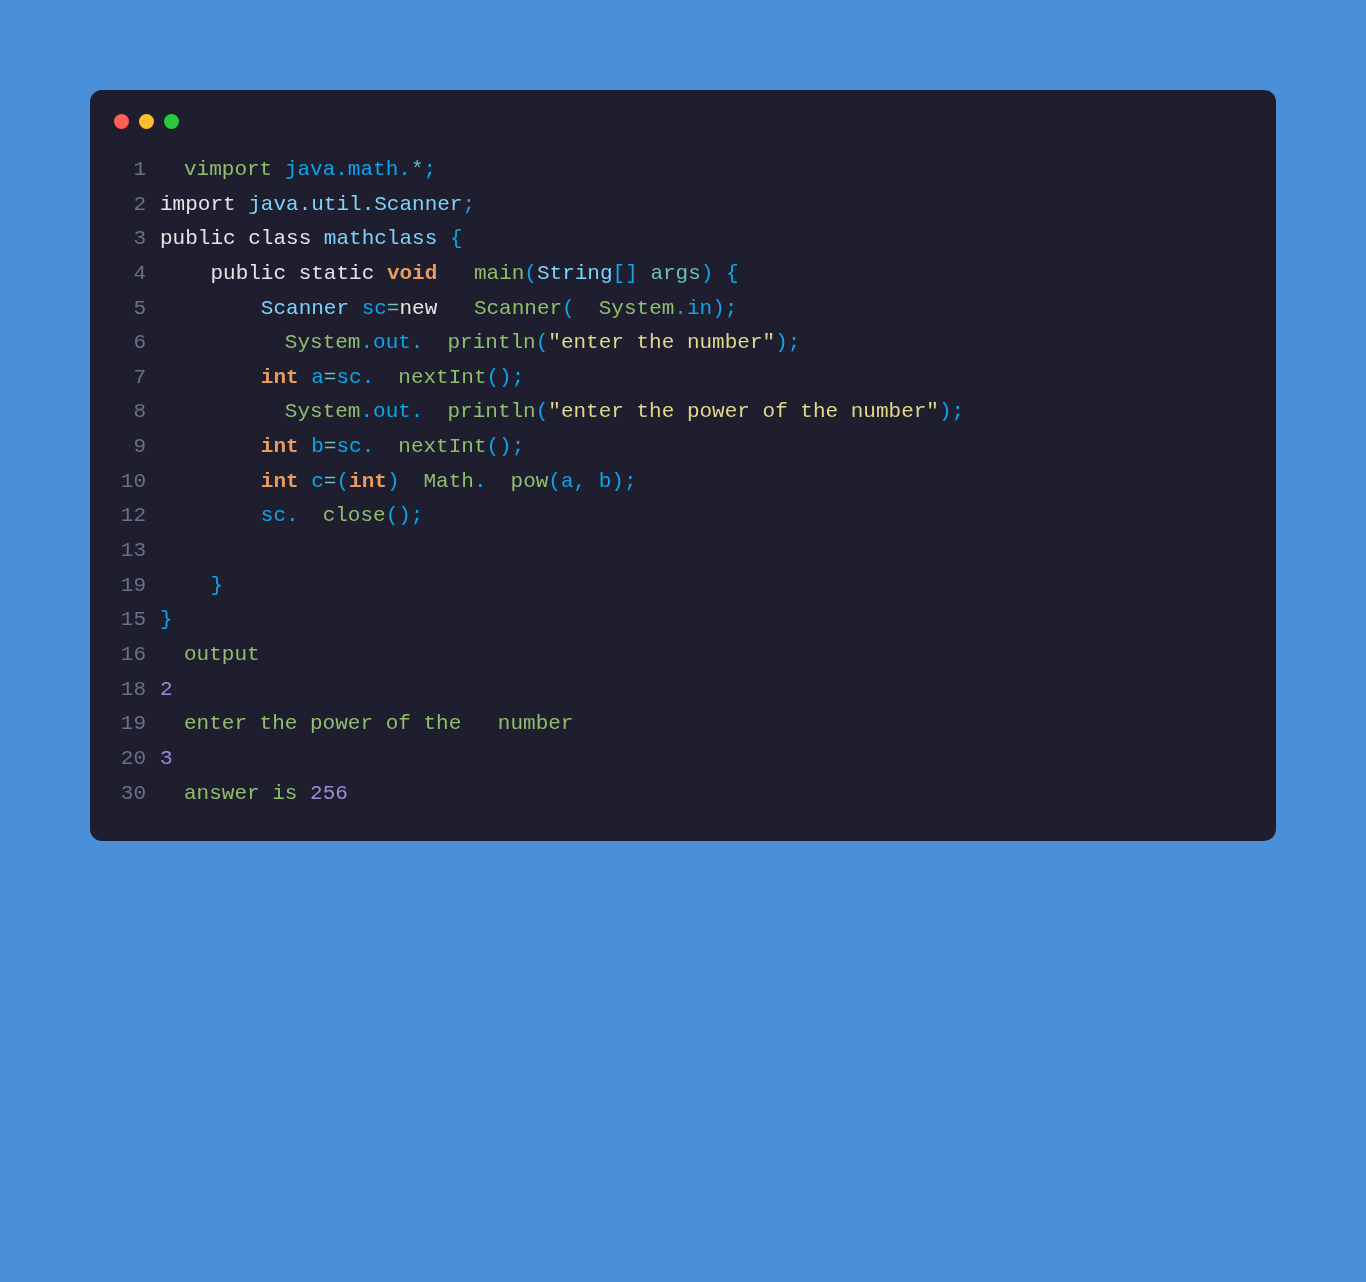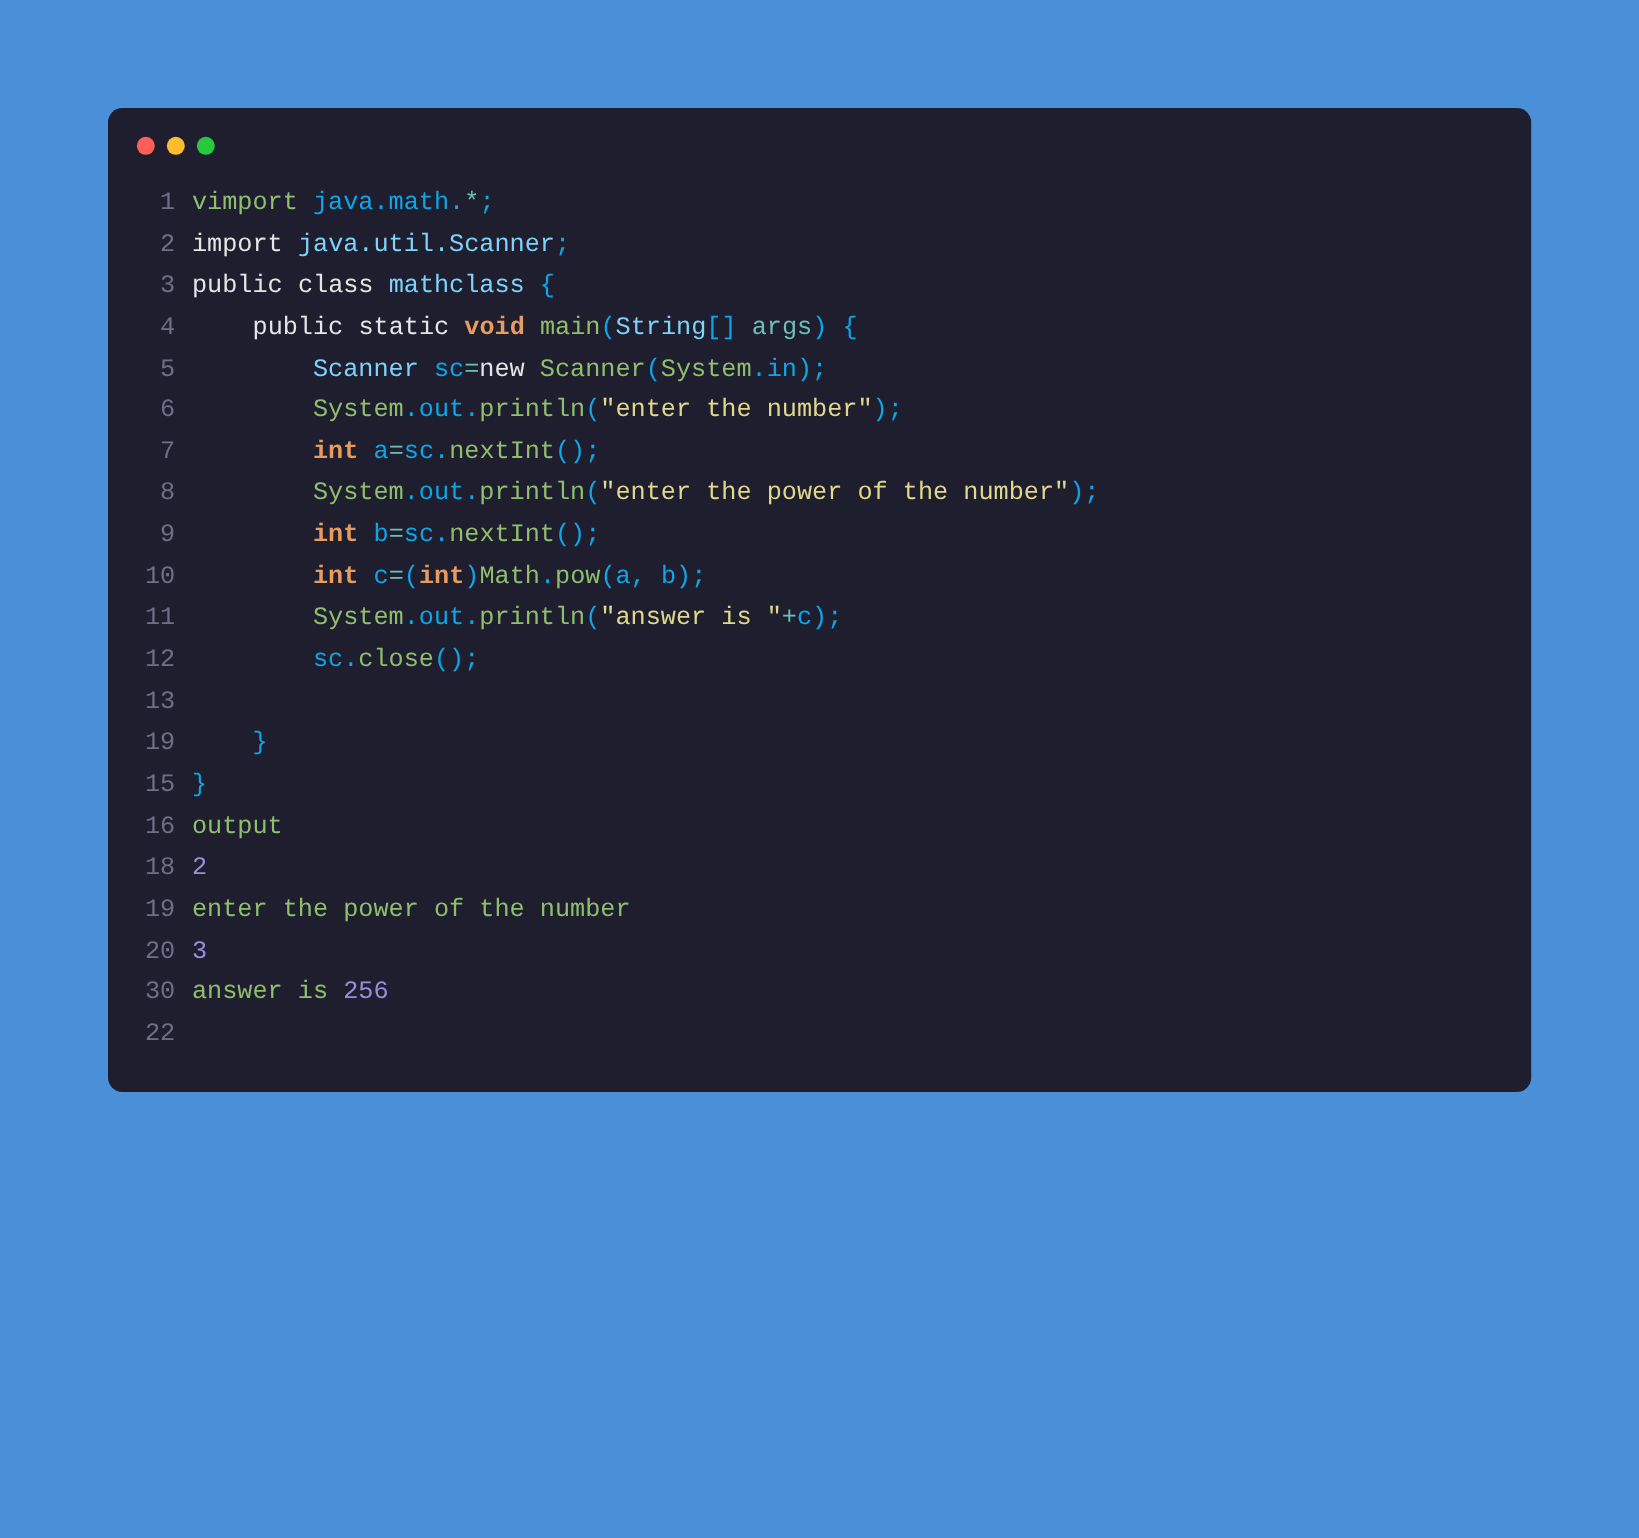--- a/index.html
+++ b/index.html
@@ -48,21 +48,21 @@
       padding-right: 14px;
       flex-shrink: 0;
       user-select: none;
     }
     .line-content {
       flex: 1;
     }
     .kw-pink { color: #e5e5e5; }
     .kw-orange { color: #e89b5e; font-weight: bold; }
     .kw-yellow { color: #7dd3fc; }
-    .kw-green { color: #8fbf6d; }
+    .kw-green { color: #8fbf6d; margin-left: 24px; }
     .kw-teal { color: #6dbfb8; }
     .kw-purple { color: #9b8cdb; }
     .kw-white { color: #0ea5e9; }
     .kw-string { color: #e0d88a; }
   </style>
 </head>
 <body>
 
 <div class="window">
   <div class="titlebar">
@@ -74,25 +74,23 @@
   <div class="code-line"><span class="line-number">1</span><span class="line-content"><span class="kw-green">vimport</span><span class="kw-white"> java</span><span class="kw-white">.</span><span class="kw-white">math</span><span class="kw-white">.</span><span class="kw-teal">*</span><span class="kw-white">;</span></span></div>
       <div class="code-line"><span class="line-number">2</span><span class="line-content"><span class="kw-pink">import</span><span class="kw-white"> </span><span class="kw-yellow">java.util.Scanner</span><span class="kw-white">;</span></span></div>
       <div class="code-line"><span class="line-number">3</span><span class="line-content"><span class="kw-pink">public</span><span class="kw-white"> </span><span class="kw-pink">class</span><span class="kw-white"> </span><span class="kw-yellow">mathclass</span><span class="kw-white"> {</span></span></div>
       <div class="code-line"><span class="line-number">4</span><span class="line-content"><span class="kw-white">    </span><span class="kw-pink">public</span><span class="kw-white"> </span><span class="kw-pink">static</span><span class="kw-white"> </span><span class="kw-orange">void</span><span class="kw-white"> </span><span class="kw-green">main</span><span class="kw-white">(</span><span class="kw-yellow">String</span><span class="kw-white">[] </span><span class="kw-teal">args</span><span class="kw-white">) {</span></span></div>
       <div class="code-line"><span class="line-number">5</span><span class="line-content"><span class="kw-white">        </span><span class="kw-yellow">Scanner</span><span class="kw-white"> sc</span><span class="kw-teal">=</span><span class="kw-pink">new</span><span class="kw-white"> </span><span class="kw-green">Scanner</span><span class="kw-white">(</span><span class="kw-green">System</span><span class="kw-white">.in);</span></span></div>
       <div class="code-line"><span class="line-number">6</span><span class="line-content"><span class="kw-white">        </span><span class="kw-green">System</span><span class="kw-white">.out.</span><span class="kw-green">println</span><span class="kw-white">(</span><span class="kw-string">"enter the number"</span><span class="kw-white">);</span></span></div>
       <div class="code-line"><span class="line-number">7</span><span class="line-content"><span class="kw-white">        </span><span class="kw-orange">int</span><span class="kw-white"> a</span><span class="kw-teal">=</span><span class="kw-white">sc.</span><span class="kw-green">nextInt</span><span class="kw-white">();</span></span></div>
       <div class="code-line"><span class="line-number">8</span><span class="line-content"><span class="kw-white">        </span><span class="kw-green">System</span><span class="kw-white">.out.</span><span class="kw-green">println</span><span class="kw-white">(</span><span class="kw-string">"enter the power of the number"</span><span class="kw-white">);</span></span></div>
       <div class="code-line"><span class="line-number">9</span><span class="line-content"><span class="kw-white">        </span><span class="kw-orange">int</span><span class="kw-white"> b</span><span class="kw-teal">=</span><span class="kw-white">sc.</span><span class="kw-green">nextInt</span><span class="kw-white">();</span></span></div>
       <div class="code-line"><span class="line-number">10</span><span class="line-content"><span class="kw-white">        </span><span class="kw-orange">int</span><span class="kw-white"> c</span><span class="kw-teal">=</span><span class="kw-white">(</span><span class="kw-orange">int</span><span class="kw-white">)</span><span class="kw-green">Math</span><span class="kw-white">.</span><span class="kw-green">pow</span><span class="kw-white">(a, b);</span></span></div>
-      <div class="code-line"><span class="line-number">11</span><span class="line-content"><span class="kw-white">        </span><span class="kw-green">System</span><span class="kw-white">.out.</span><span class="kw-green">println</span><span class="kw-white">(</span><span class="kw-string">"answer is "</span><span class="kw-teal">+</span><span class="kw-white">c);</span></span></div>
       <div class="code-line"><span class="line-number">12</span><span class="line-content"><span class="kw-white">        sc.</span><span class="kw-green">close</span><span class="kw-white">();</span></span></div>
       <div class="code-line"><span class="line-number">13</span><span class="line-content"><span class="kw-white">        </span></span></div>
       <div class="code-line"><span class="line-number">19</span><span class="line-content"><span class="kw-white">    }</span></span></div>
       <div class="code-line"><span class="line-number">15</span><span class="line-content"><span class="kw-white">}</span></span></div>
       <div class="code-line"><span class="line-number">16</span><span class="line-content"><span class="kw-green">output</span></span></div>
       <div class="code-line"><span class="line-number">18</span><span class="line-content"><span class="kw-purple">2</span></span></div>
       <div class="code-line"><span class="line-number">19</span><span class="line-content"><span class="kw-green">enter the power of the </span><span class="kw-green">number</span></span></div>
       <div class="code-line"><span class="line-number">20</span><span class="line-content"><span class="kw-purple">3</span></span></div>
       <div class="code-line"><span class="line-number">30</span><span class="line-content"><span class="kw-green">answer is </span><span class="kw-purple">256</span></span></div>
-      <div class="code-line"><span class="line-number">22</span><span class="line-content"><span class="kw-white"></span></span></div>
     </div>
 </div>
 
 </body></html>

